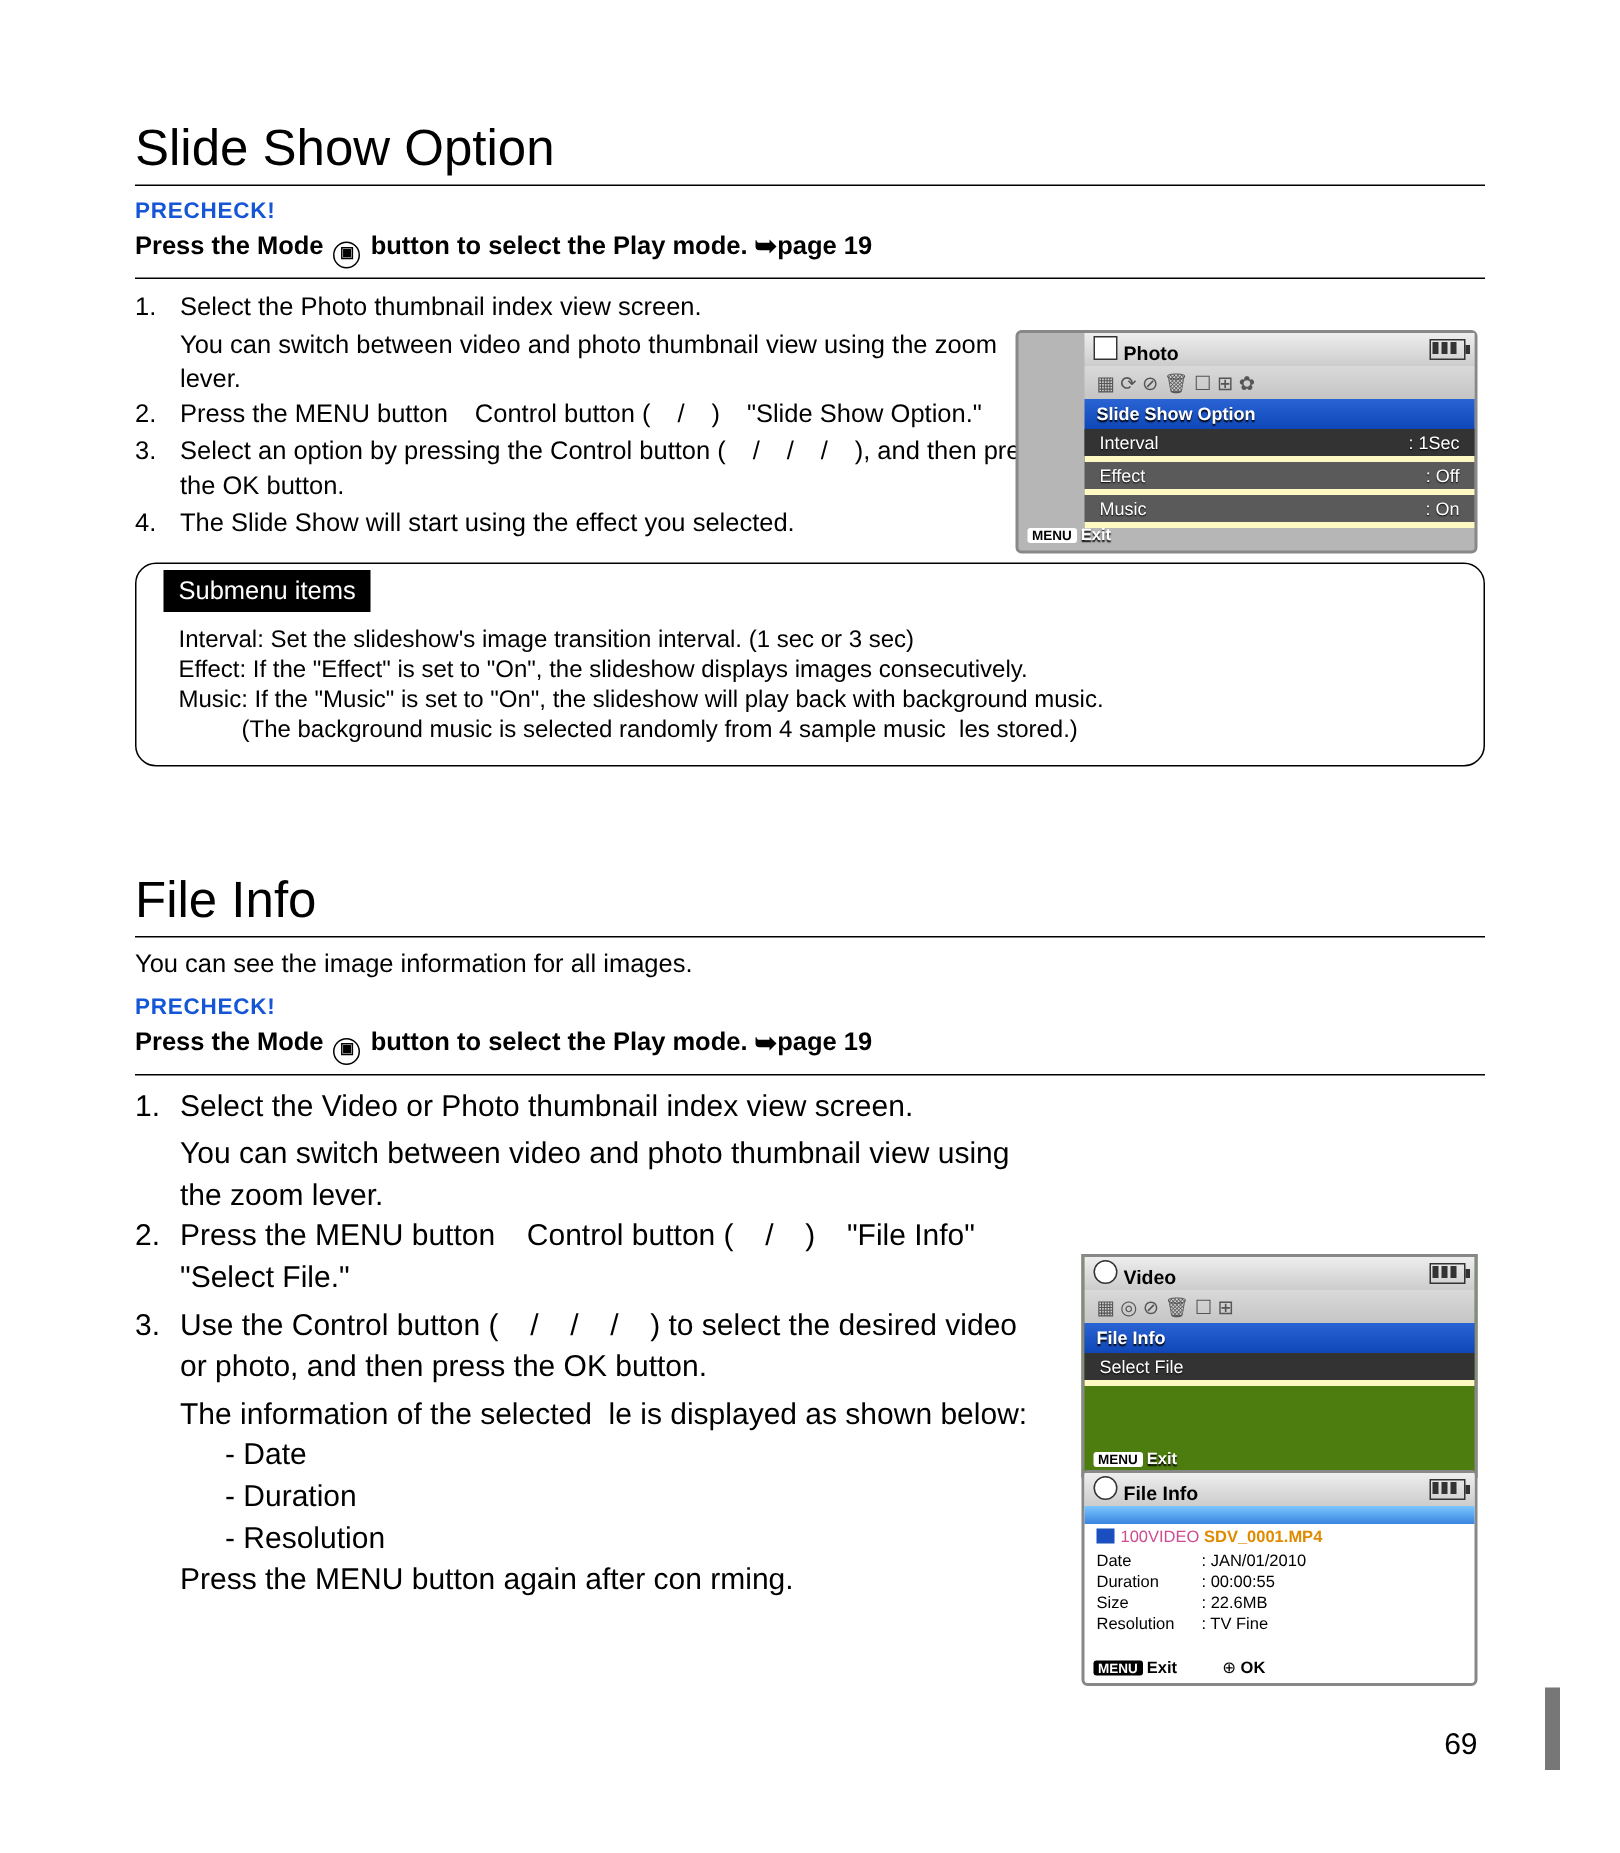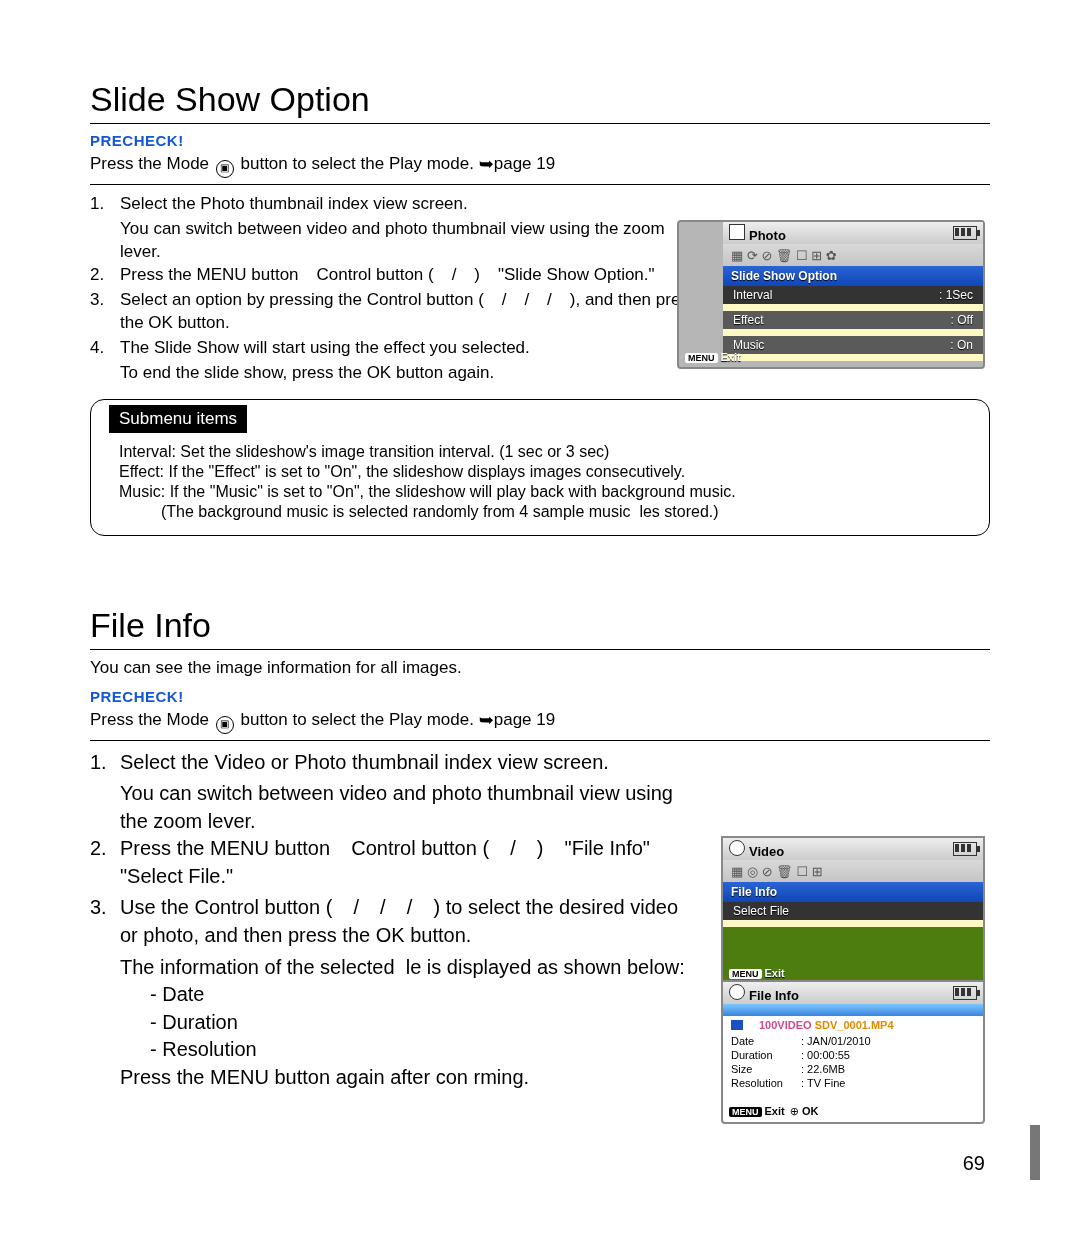--- a/index.html
+++ b/index.html
@@ -1,21 +1,21 @@
 <!DOCTYPE html>
 <html><head>
 <meta charset="utf-8">
 <style>
   html,body{margin:0;padding:0;background:#fff;}
   body{width:1080px;height:1235px;font-family:Arial,Helvetica,sans-serif;color:#000;position:relative;}
   .page{padding:80px 90px 0 90px;position:relative;}
   h1{font-size:34px;font-weight:400;margin:0 0 8px 0;border-bottom:1.5px solid #000;padding-bottom:4px;}
   .intro{font-size:17px;margin:6px 0 10px 0;}
   .precheck{color:#1556d6;font-weight:bold;font-size:15px;letter-spacing:0.5px;margin:8px 0 4px 0;}
-  .mode-line{font-size:17px;margin:4px 0 6px 0;}
+  .mode-line{font-size:17px;margin:4px 0 6px 0;font-weight:bold;}
   .mode-icon{display:inline-block;width:16px;height:16px;border:1.5px solid #000;border-radius:50%;text-align:center;font-size:10px;line-height:14px;vertical-align:-2px;margin:0 2px;}
   .arrow{font-size:18px;vertical-align:-1px;}
   hr.sep{border:none;border-top:1px solid #000;margin:4px 0 8px 0;}
   .steps{font-size:17px;line-height:1.35;}
   .step-row{display:flex;margin-bottom:2px;}
   .step-num{width:30px;flex:0 0 30px;}
   .step-txt{flex:1;}
   .indent{margin-left:30px;}
   .sub-box{border:1.5px solid #000;border-radius:14px;padding:10px 18px 14px 18px;margin-top:14px;}
   .sub-tag{display:inline-block;background:#000;color:#fff;font-size:17px;padding:4px 10px;margin:-10px 0 8px 0;}
@@ -27,38 +27,38 @@
   
   .fig{position:absolute;right:95px;background:#fff;font-size:12px;color:#000;}
   .fig1{top:220px;width:260px;height:145px;border:2px solid #888;border-radius:4px;background:#b6b6b6;padding-left:44px;}
   .fig2{top:836px;width:260px;height:145px;border:2px solid #888;border-radius:0;background:#4d7c0f;}
   .fig3{top:980px;width:260px;height:140px;border:2px solid #888;border-radius:4px;background:#fff;}
   .fig-top{background:linear-gradient(#eee,#ccc);height:22px;display:flex;align-items:center;justify-content:space-between;padding:0 6px;font-weight:bold;font-size:13px;}
   .fig-top .t-icon{width:14px;height:14px;border:1px solid #333;display:inline-block;margin-right:4px;background:#fff;}
   .fig-icons{background:linear-gradient(#d9d9d9,#c5c5c5);height:22px;display:flex;gap:14px;align-items:center;padding:0 8px;font-size:13px;color:#555;}
   .fig-blue{background:linear-gradient(#2a63d4,#0f47b8);color:#fff;font-size:12px;font-weight:bold;padding:3px 8px;text-shadow:0 1px 1px #000;}
   .fig-body{background:#5a5a5a;color:#fff;font-size:12px;}
-  .fig-row{display:flex;justify-content:space-between;padding:2px 10px;border-bottom:7px solid #fef9c3;text-shadow:0 1px 1px #000;}
+  .fig-row{display:flex;justify-content:space-between;padding:2px 10px;border-bottom:4px solid #fef9c3;text-shadow:0 1px 1px #000;}
   .fig-row.sel{background:#333;}
   .fig-bottom{position:absolute;bottom:4px;left:6px;font-size:11px;color:#fff;}
   .fig-bottom .mbtn{background:#fff;color:#000;border-radius:2px;padding:0 3px;font-size:9px;margin-right:3px;font-weight:bold;}
   .batt{width:22px;height:12px;border:1px solid #333;position:relative;display:inline-block;}
   .batt:after{content:"";position:absolute;right:-4px;top:3px;width:3px;height:6px;background:#333;}
   .batt i{display:block;width:4px;height:8px;background:#333;float:left;margin:1px;}
   
   .fig3 .fig-blue{background:linear-gradient(#7cc6ff,#3a85e0);}
   .fig3 .f3-file{font-size:11px;padding:3px 8px;}
   .fig3 .f3-file span.folder{display:inline-block;width:12px;height:10px;background:#1a4fc1;margin-right:4px;vertical-align:-1px;}
-  .fig3 .f3-file .p1{color:#d04a8f;font-weight:bold;margin-left:12px;}
+  .fig3 .f3-file .p1{color:#d04a8f;font-weight:normal;}
   .fig3 .f3-file .p2{color:#e08a00;font-weight:bold;}
   .fig3 .inforow{display:flex;font-size:11px;padding:1px 8px;}
   .fig3 .inforow .lbl{width:70px;}
   .fig3-bottom{position:absolute;bottom:4px;left:6px;font-size:11px;color:#000;}
   .fig3-bottom .mbtn{background:#000;color:#fff;border-radius:2px;padding:0 3px;font-size:9px;margin-right:3px;font-weight:bold;}
-  .fig3-bottom .ok{margin-left:2px;}
+  .fig3-bottom .ok{margin-left:27px;}
   .pagenum{position:absolute;right:95px;bottom:60px;font-size:20px;}
   .sidemark{position:absolute;right:40px;bottom:55px;width:10px;height:55px;background:#777;}
 </style>
 </head>
 <body>
 
 <div class="page">
 
   <h1>Slide Show Option</h1>
   <div class="precheck">PRECHECK!</div>
@@ -78,21 +78,20 @@
         <div class="step-txt">Press the MENU button   Control button (   /   )   "Slide Show Option."</div>
       </div>
     <div class="step-row">
         <div class="step-num">3.</div>
         <div class="step-txt">Select an option by pressing the Control button (   /   /   /   ), and then press the OK button.</div>
       </div>
     <div class="step-row">
         <div class="step-num">4.</div>
         <div class="step-txt">The Slide Show will start using the effect you selected.</div>
       </div>
-    <div class="indent">To end the slide show, press the OK button again.</div>
   </div>
 
   <div class="sub-box">
     <div class="sub-tag">Submenu items</div>
     <div class="sub-line">Interval: Set the slideshow's image transition interval. (1 sec or 3 sec)</div>
     <div class="sub-line">Effect: If the "Effect" is set to "On", the slideshow displays images consecutively.</div>
     <div class="sub-line">Music: If the "Music" is set to "On", the slideshow will play back with background music.</div>
     <div class="sub-note">(The background music is selected randomly from 4 sample music &nbsp;les stored.)</div>
   </div>
 

